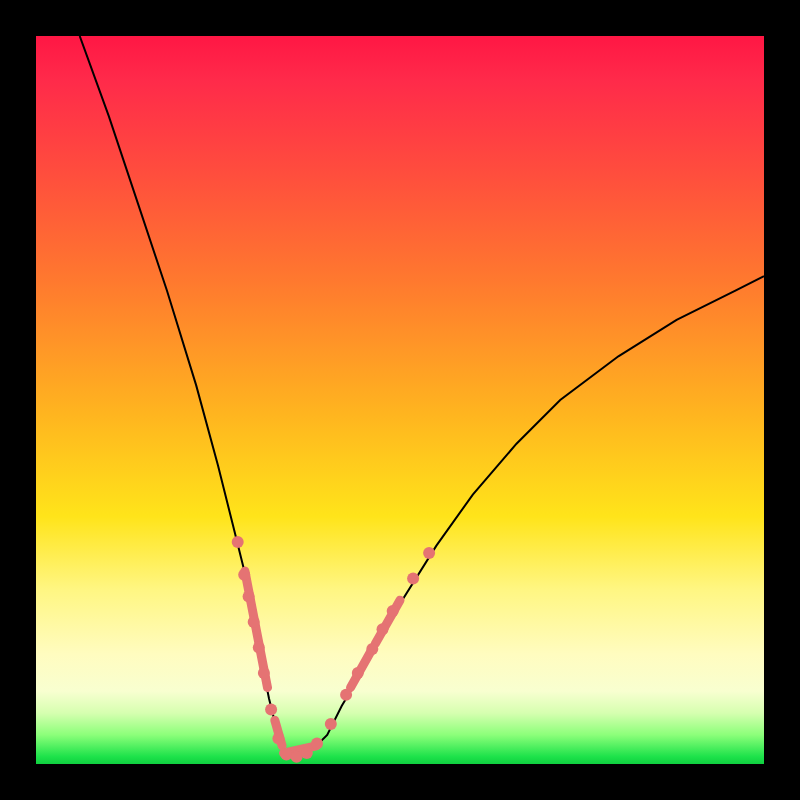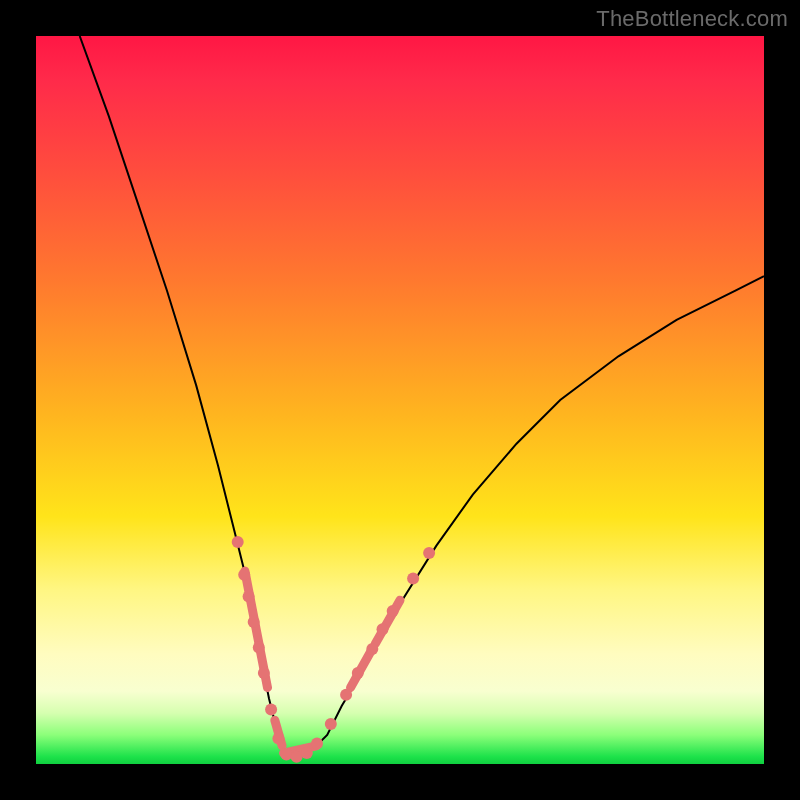--- a/index.html
+++ b/index.html
@@ -75,21 +75,20 @@
     stroke: #e57373;
     stroke-width: 9;
     stroke-linecap: round;
     fill: none;
   }
 </style>
 </head>
 <body>
 
 <div class="frame">
-  <div class="watermark">TheBottleneck.com</div>
 
   <div class="plot-area">
     <div class="gradient-bg"></div>
 
     <svg class="curve-layer" viewBox="0 0 728 728" preserveAspectRatio="none">
       <path id="main-curve" class="curve" d="M43.7 0.0 L72.8 80.1 L101.9 167.4 L131.0 254.8 L160.2 349.4 L182.0 429.5 L196.6 487.8 L211.1 546.0 L218.4 582.4 L225.7 626.1 L233.0 662.5 L240.2 691.6 L247.5 713.4 L254.8 720.7 L262.1 720.7 L276.6 713.4 L291.2 698.9 L305.8 669.8 L327.6 633.4 L364.0 567.8 L400.4 509.6 L436.8 458.6 L480.5 407.7 L524.2 364.0 L582.4 320.3 L640.6 283.9 L698.9 254.8 L728.0 240.2"></path>
       <g id="bead-segments">
           <line x1="208.9" y1="535.1" x2="231.5" y2="651.6" class="beadseg"></line>
           <line x1="238.8" y1="684.3" x2="246.1" y2="709.8" class="beadseg"></line>
           <line x1="247.5" y1="717.1" x2="280.3" y2="709.8" class="beadseg"></line>

